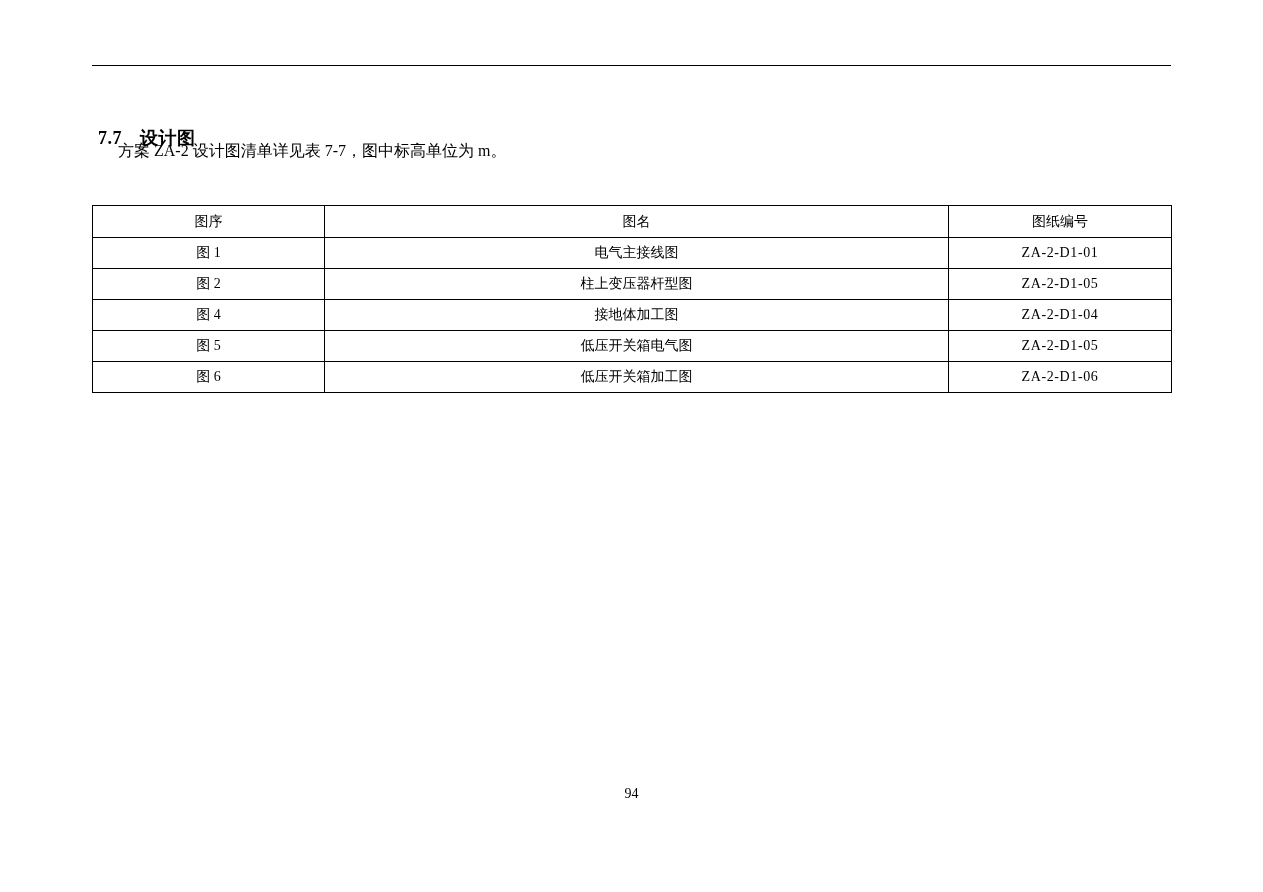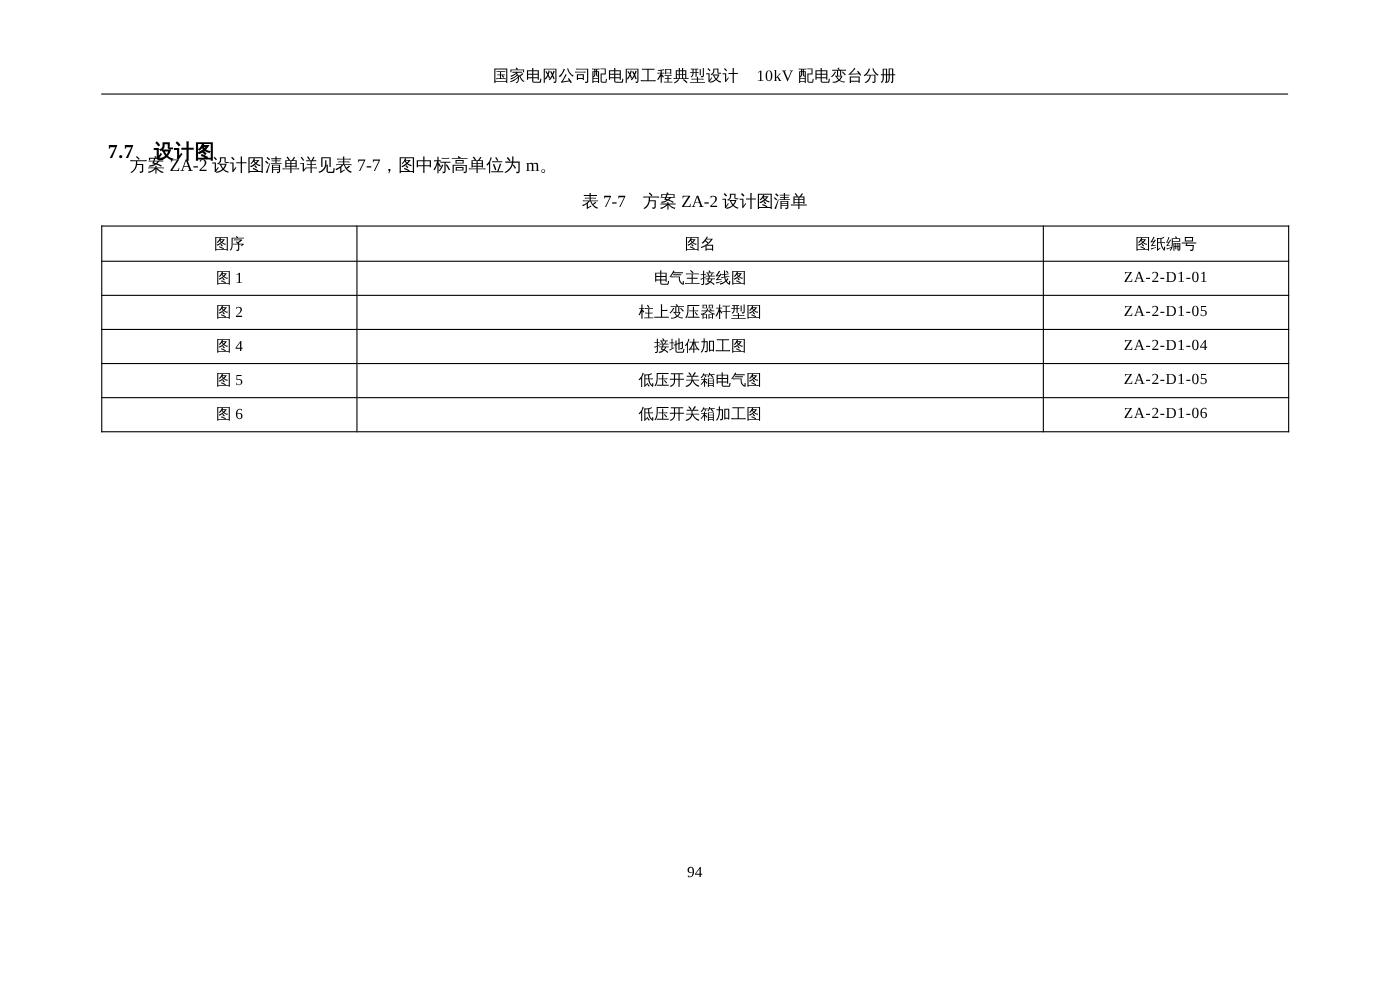--- a/index.html
+++ b/index.html
@@ -129,31 +129,29 @@
     white-space: pre;
     font-family: Liberation Serif, serif;
   }
 </style>
 </head>
 <body>
 
 <div class="page">
 
   <div class="header-area">
-    <div class="header-text">国家电网公司配电网工程典型设计    10kV 配电变台分册</div>
     <div class="header-rule"></div>
   </div>
 
   <div class="section-heading">
     <span class="num">7.7</span><span class="gap"></span><span>设计图</span>
   </div>
 
   <div class="body-para">方案 ZA-2 设计图清单详见表 7-7，图中标高单位为 m。</div>
 
-  <div class="table-caption">表 7-7    方案 ZA-2 设计图清单</div>
 
   <div class="table-wrap">
     <table class="design-table">
       <colgroup>
         <col class="c1">
           <col class="c2">
           <col class="c3">
       </colgroup>
       <thead>
         <tr>

